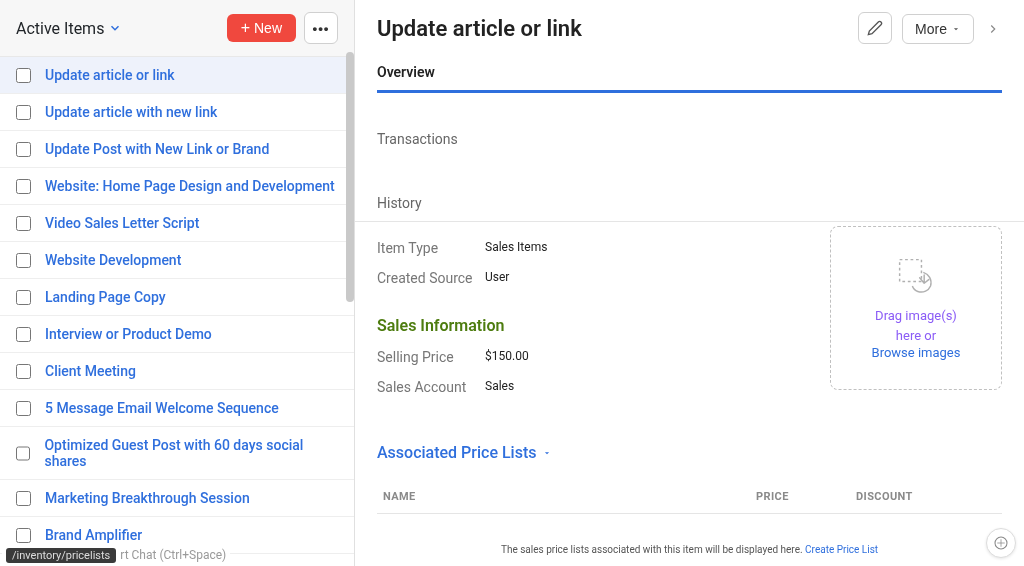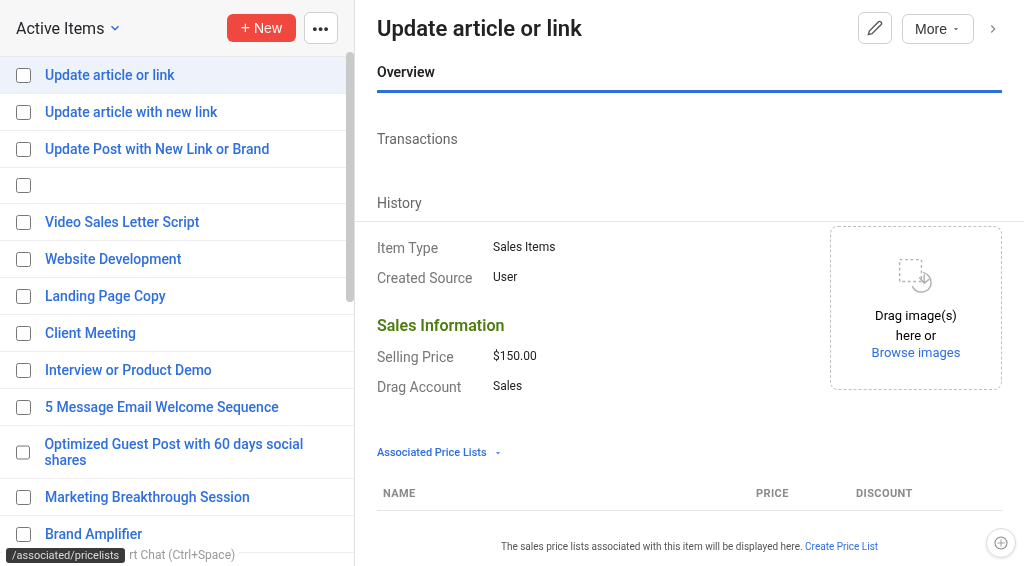--- a/index.html
+++ b/index.html
@@ -26,29 +26,29 @@
 .icon-btn { background: #fff; border: 1px solid #d0d0d0; border-radius: 6px; width: 34px; height: 32px; display: inline-flex; align-items: center; justify-content: center; cursor: pointer; }
 .more-btn { background: #fff; border: 1px solid #d0d0d0; border-radius: 6px; padding: 6px 12px; font-size: 14px; display: inline-flex; align-items: center; cursor: pointer; color: #333; }
 .more-btn svg { margin-left: 4px; }
 .nav-right { color: #666; font-size: 22px; padding: 0 2px; cursor: pointer; }
 .tabs { display: flex; gap: 28px; padding: 0 22px; border-bottom: 1px solid #e5e5e5; flex-direction: column; }
 .tab { padding: 10px 0; font-size: 14px; color: #666; cursor: pointer; }
 .tab.active { color: #222; font-weight: 600; border-bottom: 3px solid #2f6fdd; }
 .main-body { flex: 1; overflow-y: auto; padding: 18px 22px 0 22px; position: relative; }
 .two-col { display: flex; gap: 20px; }
 .left-col { flex: 1; max-width: 430px; }
-.kv { display: flex; margin-bottom: 14px; gap: 8px; }
+.kv { display: flex; margin-bottom: 14px; }
 .kv .k { width: 108px; color: #777; font-size: 14px; }
 .kv .v { color: #222; font-size: 12px; }
 .section-title { font-size: 16px; font-weight: 600; margin: 30px 0 14px 0; color: #4d7c0f; }
 .dropzone { width: 172px; height: 164px; border: 1px dashed #c0c0c0; border-radius: 8px; display: flex; flex-direction: column; align-items: center; justify-content: center; text-align: center; padding: 10px; position: absolute; right: 22px; top: 4px; }
-.dropzone .dz-text { color: #000000; font-size: 13px; line-height: 1.5; margin-top: 10px; }
+.dropzone .dz-text { color: #8b5cf6; font-size: 13px; line-height: 1.5; margin-top: 10px; }
 .dropzone .dz-link { color: #2f6fdd; font-size: 13px; cursor: pointer; }
 .assoc { margin-top: 34px; }
-.assoc-title { color: #2f6fdd; font-size: 11px; font-weight: 500; display: inline-flex; align-items: center; cursor: pointer; }
+.assoc-title { color: #2f6fdd; font-size: 16px; font-weight: 500; display: inline-flex; align-items: center; cursor: pointer; }
 .assoc-title svg { margin-left: 6px; }
 .price-head { display: flex; padding: 16px 6px 10px 6px; border-bottom: 1px solid #e5e5e5; margin-top: 12px; font-size: 11px; color: #8a8a8a; letter-spacing: 0.4px; font-weight: 700; }
 .price-head .col-name { flex: 1; }
 .price-head .col-price { width: 100px; }
 .price-head .col-discount { width: 140px; }
 .empty-msg { text-align: center; color: #555; font-size: 10px; padding: 28px 10px 6px; line-height: 1.6; }
 .empty-msg a { color: #2f6fdd; cursor: pointer; }
 .footer-hint { position: absolute; bottom: 3px; left: 2px; font-size: 12px; color: #9a9a9a; background: rgba(255,255,255,0.9); padding: 1px 4px; }
 .footer-hint .pill { background: #3a3a3a; color: #ddd; padding: 1px 6px; border-radius: 3px; margin-right: 4px; font-size: 11px; }
 .assist-bubble { position: absolute; right: 8px; bottom: 8px; width: 30px; height: 30px; border-radius: 50%; background: #fff; border: 1px solid #ddd; display:flex; align-items:center; justify-content:center; cursor:pointer; box-shadow: 0 1px 3px rgba(0,0,0,0.1);}
@@ -82,40 +82,41 @@
         <div class="item-row">
           <input type="checkbox" style="">
           <span class="item-link">Update article with new link</span>
         </div>
         <div class="item-row">
           <input type="checkbox" style="">
           <span class="item-link">Update Post with New Link or Brand</span>
         </div>
         <div class="item-row">
           <input type="checkbox" style="">
+          <span class="item-link">Website: Home Page Design and Development</span>
         </div>
         <div class="item-row">
           <input type="checkbox" style="">
           <span class="item-link">Video Sales Letter Script</span>
         </div>
         <div class="item-row">
           <input type="checkbox" style="">
           <span class="item-link">Website Development</span>
         </div>
         <div class="item-row">
           <input type="checkbox" style="">
           <span class="item-link">Landing Page Copy</span>
         </div>
         <div class="item-row">
           <input type="checkbox" style="">
+          <span class="item-link">Interview or Product Demo</span>
+        </div>
+        <div class="item-row">
+          <input type="checkbox" style="">
           <span class="item-link">Client Meeting</span>
-        </div>
-        <div class="item-row">
-          <input type="checkbox" style="">
-          <span class="item-link">Interview or Product Demo</span>
         </div>
         <div class="item-row">
           <input type="checkbox" style="">
           <span class="item-link">5 Message Email Welcome Sequence</span>
         </div>
         <div class="item-row">
           <input type="checkbox" style="">
           <span class="item-link">Optimized Guest Post with 60 days social shares</span>
         </div>
         <div class="item-row">
@@ -169,21 +170,21 @@
           <div class="kv">
             <div class="k">Created Source</div>
             <div class="v">User</div>
           </div>
           <div class="section-title">Sales Information</div>
           <div class="kv">
             <div class="k">Selling Price</div>
             <div class="v">$150.00</div>
           </div>
           <div class="kv">
-            <div class="k">Drag Account</div>
+            <div class="k">Sales Account</div>
             <div class="v">Sales</div>
           </div>
         </div>
       </div>
 
       <div class="dropzone">
         <svg width="44" height="40" viewBox="0 0 48 44" fill="none" stroke="#b0b0b0" stroke-width="1.6">
           <rect x="6" y="4" width="24" height="24" stroke-dasharray="3 3"></rect>
           <path d="M32 18c6 2 10 8 8 15-2 5-8 8-14 6-3-1-5-3-6-6" fill="none"></path>
           <path d="M28 24l5 6m0 0l5-4m-5 4v-9" stroke-linecap="round"></path>
@@ -209,21 +210,21 @@
         </div>
         <div class="empty-msg">
           <span>The sales price lists associated with this item will be displayed here. </span><a>Create Price List</a>
         </div>
       </div>
     </div>
   </div>
 </div>
 
 <div class="footer-hint">
-  <span class="pill">/associated/pricelists</span><span>rt Chat (Ctrl+Space)</span>
+  <span class="pill">/inventory/pricelists</span><span>rt Chat (Ctrl+Space)</span>
 </div>
 
 <div class="assist-bubble">
   <svg width="18" height="18" viewBox="0 0 24 24" fill="none" stroke="#888" stroke-width="1.4">
       <circle cx="12" cy="12" r="8"></circle>
       <path d="M12 7v10M7 12h10" stroke-width="1"></path>
     </svg>
 </div>
 
 </body></html>

